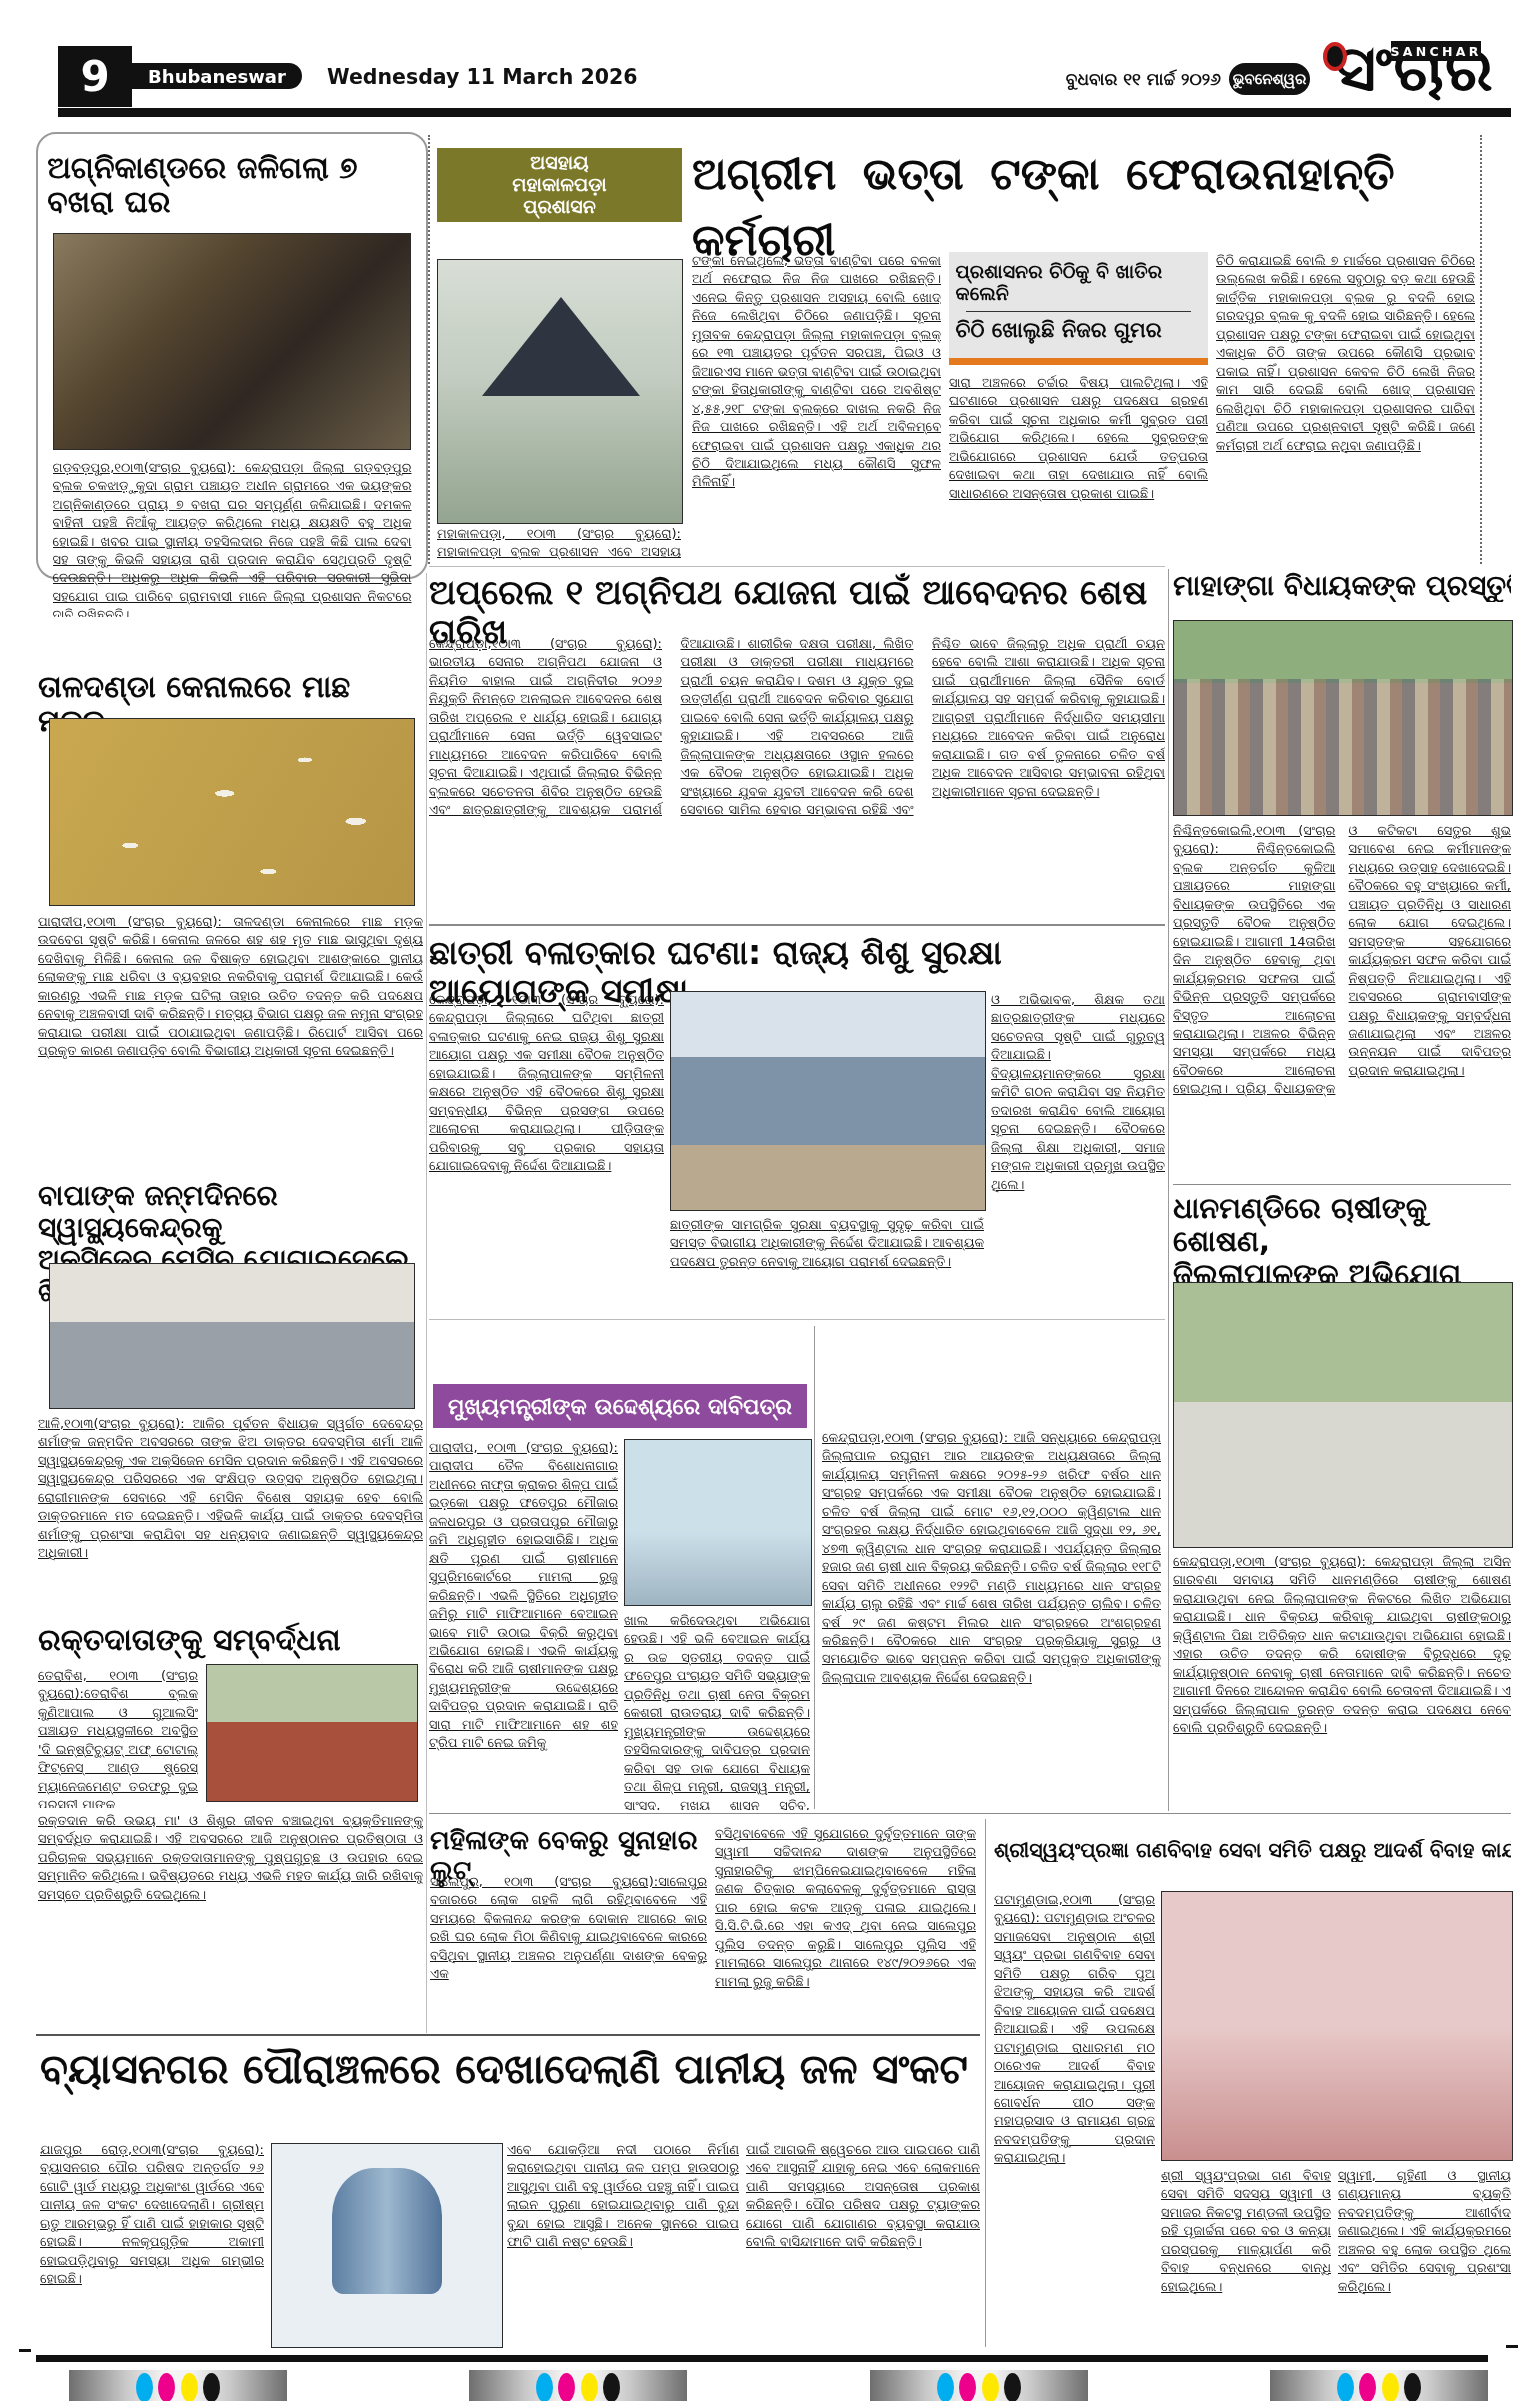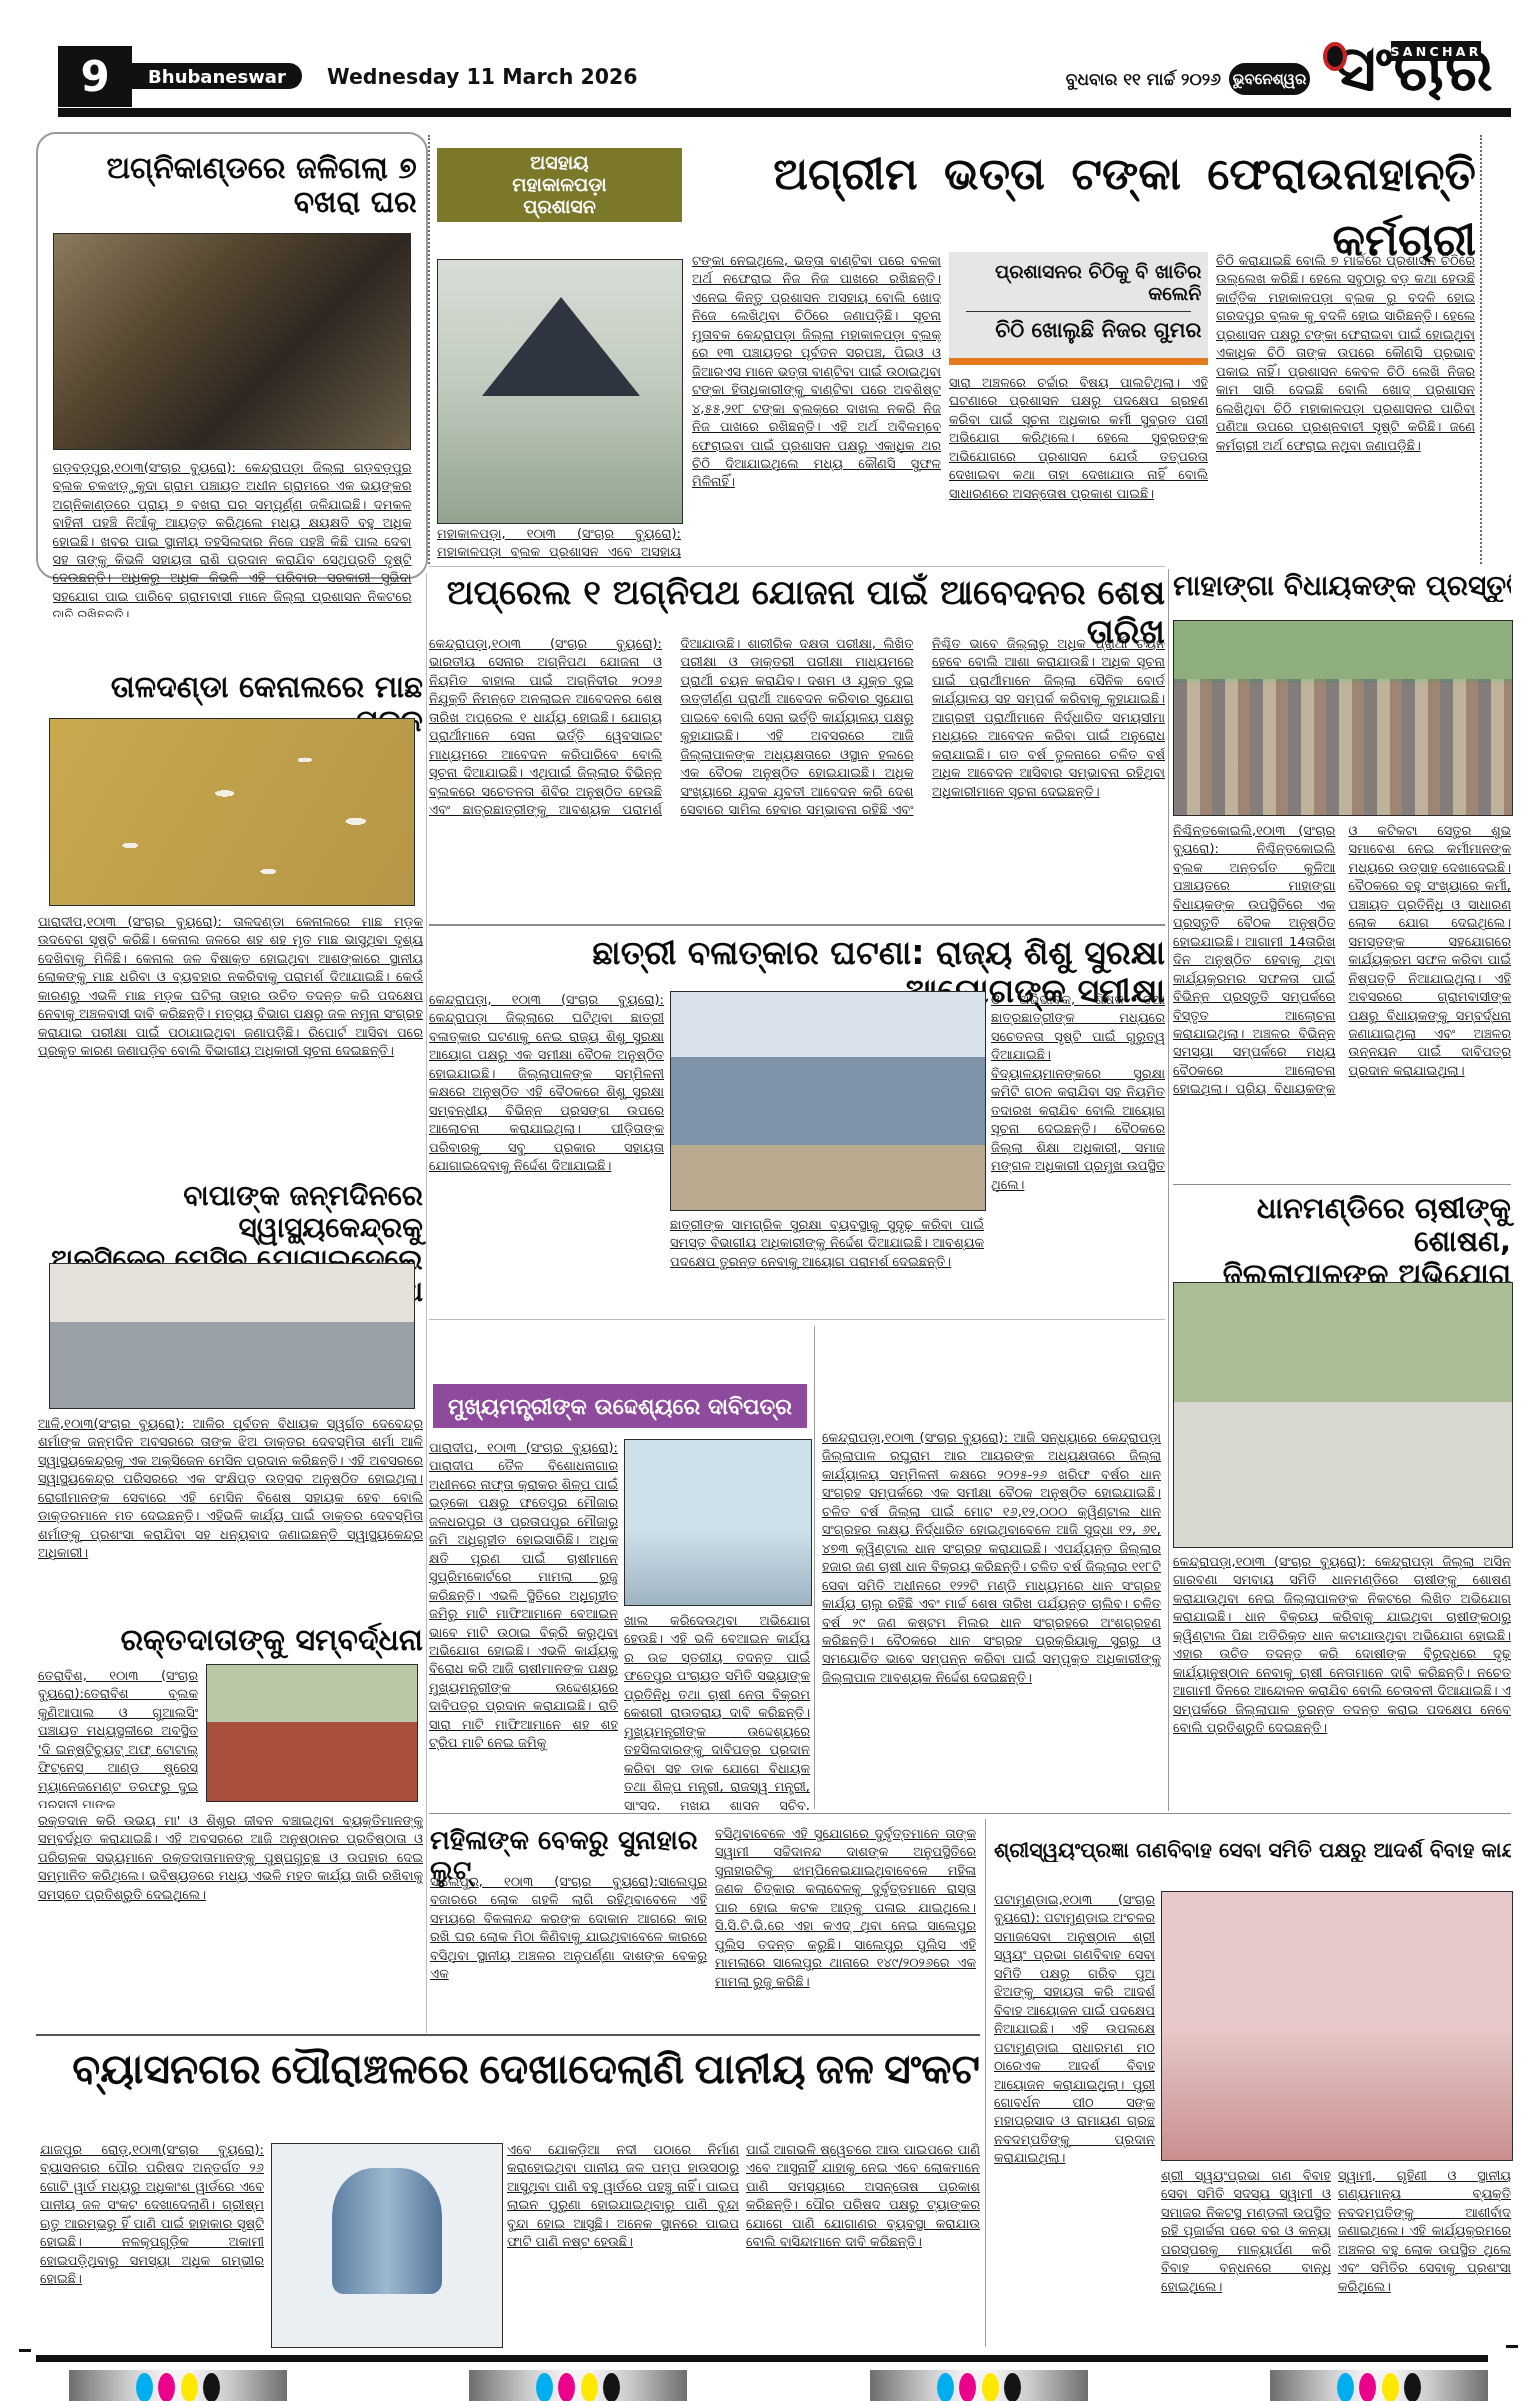--- a/index.html
+++ b/index.html
@@ -1,19 +1,19 @@
 <!DOCTYPE html>
 <html style="font-size:10.6px"><head>
 <meta charset="utf-8">
 <style>
   html,body{margin:0;padding:0;background:#ffffff;}
   #page{position:relative;width:1526px;height:2401px;background:#fff;overflow:hidden;
         font-family:"DejaVu Sans","Liberation Sans",sans-serif;}
   .abs{position:absolute;}
-  .head{font-weight:800;color:#0b0b0b;text-align:right;line-height:1.14;}
+  .head{font-weight:800;color:#0b0b0b;text-align:left;line-height:1.14;}
   .body-txt{font-size:13px;line-height:1.42;text-align:justify;color:#151515;overflow:hidden;text-decoration:underline;}
   .photo{border:0.7px solid #2b2b2b;overflow:hidden;}
   .ph-fire{background:linear-gradient(135deg,#8a7a5e 0%,#54452f 35%,#2f2721 62%,#6b5f49 100%);}
   .ph-fish{background:#c4a14f;background-image:
      radial-gradient(ellipse 13.2px 4.6px at 22% 68%,#f2efe6 60%,transparent 61%),
      radial-gradient(ellipse 16px 5.3px at 48% 40%,#f2efe6 60%,transparent 61%),
      radial-gradient(ellipse 12px 4px at 70% 22%,#f2efe6 60%,transparent 61%),
      radial-gradient(ellipse 17px 6px at 84% 55%,#f2efe6 60%,transparent 61%),
      radial-gradient(ellipse 13.2px 4.6px at 60% 82%,#f2efe6 60%,transparent 61%),
      linear-gradient(120deg,#c9a850,#b69646);}
@@ -144,21 +144,21 @@
   <div class="abs body-txt" style="left:715px;top:1825px;width:261px;height:209px;">ବସିଥିବାବେଳେ ଏହି ସୁଯୋଗରେ ଦୁର୍ବୃତ୍ତମାନେ ତାଙ୍କ ସ୍ୱାମୀ ସଚ୍ଚିଦାନନ୍ଦ ଦାଶଙ୍କ ଅନୁପସ୍ଥିତିରେ ସୁନାହାରଟିକୁ ଝାମ୍ପିନେଇଯାଇଥିବାବେଳେ ମହିଳା ଜଣକ ଚିତ୍କାର କଲାବେଳକୁ ଦୁର୍ବୃତ୍ତମାନେ ରାସ୍ତା ପାର ହୋଇ କଟକ ଆଡ଼କୁ ପଳାଇ ଯାଇଥିଲେ। ସି.ସି.ଟି.ଭି.ରେ ଏହା କଏଦ୍ ଥିବା ନେଇ ସାଲେପୁର ପୁଲିସ ତଦନ୍ତ କରୁଛି। ସାଲେପୁର ପୁଲିସ ଏହି ମାମଲାରେ ସାଲେପୁର ଥାନାରେ ୧୪୯/୨୦୨୬ରେ ଏକ ମାମଲା ରୁଜୁ କରିଛି।</div>
 
   <div class="abs vrule" style="left:985px;top:1819px;height:528px;"></div>
   <div class="abs head" style="left:994px;top:1839px;width:517px;font-size:20.5px;white-space:nowrap;overflow:hidden;">ଶ୍ରୀସ୍ୱୟଂପ୍ରଜ୍ଞା ଗଣବିବାହ ସେବା ସମିତି ପକ୍ଷରୁ ଆଦର୍ଶ ବିବାହ କାର୍ଯ୍ୟକ୍ରମ</div>
   <div class="abs body-txt" style="left:994px;top:1891px;width:161px;height:455px;">ପଟାମୁଣ୍ଡାଇ,୧୦ା୩ (ସଂଚାର ବ୍ୟୁରୋ): ପଟାମୁଣ୍ଡାଇ ଅଂଚଳର ସମାଜସେବା ଅନୁଷ୍ଠାନ ଶ୍ରୀ ସ୍ୱୟଂ ପ୍ରଭା ଗଣବିବାହ ସେବା ସମିତି ପକ୍ଷରୁ ଗରିବ ପୁଅ ଝିଅଙ୍କୁ ସହାୟତା କରି ଆଦର୍ଶ ବିବାହ ଆୟୋଜନ ପାଇଁ ପଦକ୍ଷେପ ନିଆଯାଇଛି। ଏହି ଉପଲକ୍ଷେ ପଟାମୁଣ୍ଡାଇ ରାଧାରମଣ ମଠ ଠାରେଏକ ଆଦର୍ଶ ବିବାହ ଆୟୋଜନ କରାଯାଇଥିଲା। ପୁରୀ ଗୋବର୍ଧନ ପୀଠ ସଙ୍କ ମହାପ୍ରସାଦ ଓ ରାମାୟଣ ଗ୍ରନ୍ଥ ନବଦମ୍ପତିଙ୍କୁ ପ୍ରଦାନ କରାଯାଇଥିଲା।</div>
   <div class="abs photo ph-wedding" style="left:1161px;top:1891px;width:350px;height:268px;"></div>
   <div class="abs body-txt" style="left:1161px;top:2167px;width:170px;height:179px;">ଶ୍ରୀ ସ୍ୱୟଂପ୍ରଭା ଗଣ ବିବାହ ସେବା ସମିତି ସଦସ୍ୟ ସ୍ୱାମୀ ଓ ସମାଜର ନିକଟସ୍ଥ ମଣ୍ଡଳୀ ଉପସ୍ଥିତ ରହି ପୂଜାର୍ଚ୍ଚନା ପରେ ବର ଓ କନ୍ୟା ପରସ୍ପରକୁ ମାଳ୍ୟାର୍ପଣ କରି ବିବାହ ବନ୍ଧନରେ ବାନ୍ଧି ହୋଇଥିଲେ।</div>
   <div class="abs body-txt" style="left:1338px;top:2167px;width:173px;height:179px;">ସ୍ୱାମୀ, ଗୃହିଣୀ ଓ ସ୍ଥାନୀୟ ଗଣ୍ୟମାନ୍ୟ ବ୍ୟକ୍ତି ନବଦମ୍ପତିଙ୍କୁ ଆଶୀର୍ବାଦ ଜଣାଇଥିଲେ। ଏହି କାର୍ଯ୍ୟକ୍ରମରେ ଅଞ୍ଚଳର ବହୁ ଲୋକ ଉପସ୍ଥିତ ଥିଲେ ଏବଂ ସମିତିର ସେବାକୁ ପ୍ରଶଂସା କରିଥିଲେ।</div>
 
   <div class="abs hrule" style="left:36px;top:2034px;width:944px;height:2px;background:#555;"></div>
-  <div class="abs head" style="left:40px;top:2046px;width:940px;font-size:41px;font-family:Liberation Serif, serif;">ବ୍ୟାସନଗର ପୌରାଞ୍ଚଳରେ ଦେଖାଦେଲାଣି ପାନୀୟ ଜଳ ସଂକଟ</div>
+  <div class="abs head" style="left:40px;top:2046px;width:940px;font-size:41px;">ବ୍ୟାସନଗର ପୌରାଞ୍ଚଳରେ ଦେଖାଦେଲାଣି ପାନୀୟ ଜଳ ସଂକଟ</div>
   <div class="abs body-txt" style="left:40px;top:2141px;width:224px;height:206px;">ଯାଜପୁର ରୋଡ଼,୧୦ା୩(ସଂଚାର ବ୍ୟୁରୋ): ବ୍ୟାସନଗର ପୌର ପରିଷଦ ଅନ୍ତର୍ଗତ ୨୬ ଗୋଟି ୱାର୍ଡ ମଧ୍ୟରୁ ଅଧିକାଂଶ ୱାର୍ଡରେ ଏବେ ପାନୀୟ ଜଳ ସଂକଟ ଦେଖାଦେଲାଣି। ଗ୍ରୀଷ୍ମ ଋତୁ ଆରମ୍ଭରୁ ହିଁ ପାଣି ପାଇଁ ହାହାକାର ସୃଷ୍ଟି ହୋଇଛି। ନଳକୂପଗୁଡ଼ିକ ଅକାମୀ ହୋଇପଡ଼ିଥିବାରୁ ସମସ୍ୟା ଅଧିକ ଗମ୍ଭୀର ହୋଇଛି।</div>
   <div class="abs photo ph-tank" style="left:271px;top:2143px;width:230px;height:203px;"></div>
   <div class="abs body-txt" style="left:507px;top:2141px;width:232px;height:206px;">ଏବେ ଯୋକଡ଼ିଆ ନଦୀ ପଠାରେ ନିର୍ମାଣ କରାହୋଇଥିବା ପାନୀୟ ଜଳ ପମ୍ପ ହାଉସଠାରୁ ଆସୁଥିବା ପାଣି ବହୁ ୱାର୍ଡରେ ପହଞ୍ଚୁ ନାହିଁ। ପାଇପ ଲାଇନ ପୁରୁଣା ହୋଇଯାଇଥିବାରୁ ପାଣି ବୁ୍ନ୍ଦା ବୁନ୍ଦା ହୋଇ ଆସୁଛି। ଅନେକ ସ୍ଥାନରେ ପାଇପ ଫାଟି ପାଣି ନଷ୍ଟ ହେଉଛି।</div>
   <div class="abs body-txt" style="left:746px;top:2141px;width:234px;height:206px;">ପାଇଁ ଆଗଭଳି ଷ୍ୱେଚରେ ଆଉ ପାଇପରେ ପାଣି ଏବେ ଆସୁନାହିଁ ଯାହାକୁ ନେଇ ଏବେ ଲୋକମାନେ ପାଣି ସମସ୍ୟାରେ ଅସନ୍ତୋଷ ପ୍ରକାଶ କରିଛନ୍ତି। ପୌର ପରିଷଦ ପକ୍ଷରୁ ଟ୍ୟାଙ୍କର ଯୋଗେ ପାଣି ଯୋଗାଣର ବ୍ୟବସ୍ଥା କରାଯାଉ ବୋଲି ବାସିନ୍ଦାମାନେ ଦାବି କରିଛନ୍ତି।</div>
 
   <div class="abs" style="left:36px;top:2355px;width:1452px;height:7.3px;background:#111;"></div>
   <div class="abs" style="left:18.5px;top:2349px;width:12px;height:2.6px;background:#111;"></div>
   <div class="abs" style="left:1506px;top:2345px;width:12px;height:2.6px;background:#111;"></div>
 
   <div class="abs regbar" style="left:69px;top:2370px;width:218px;height:34px;">

